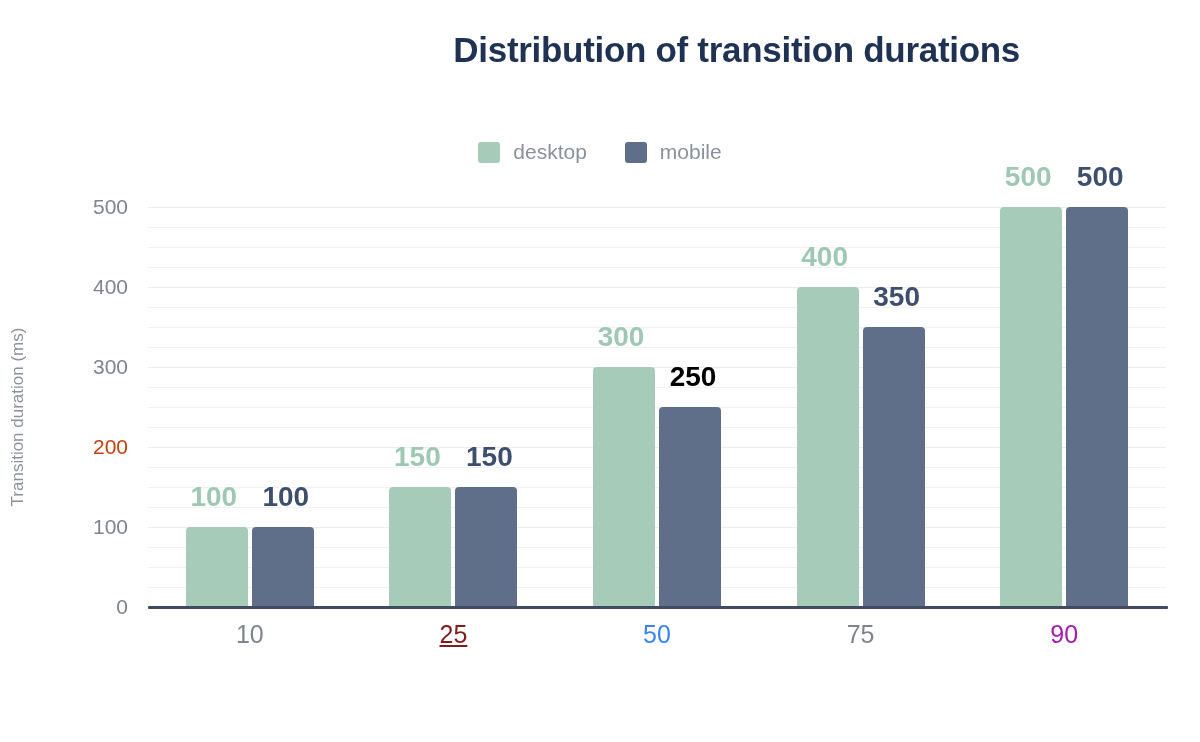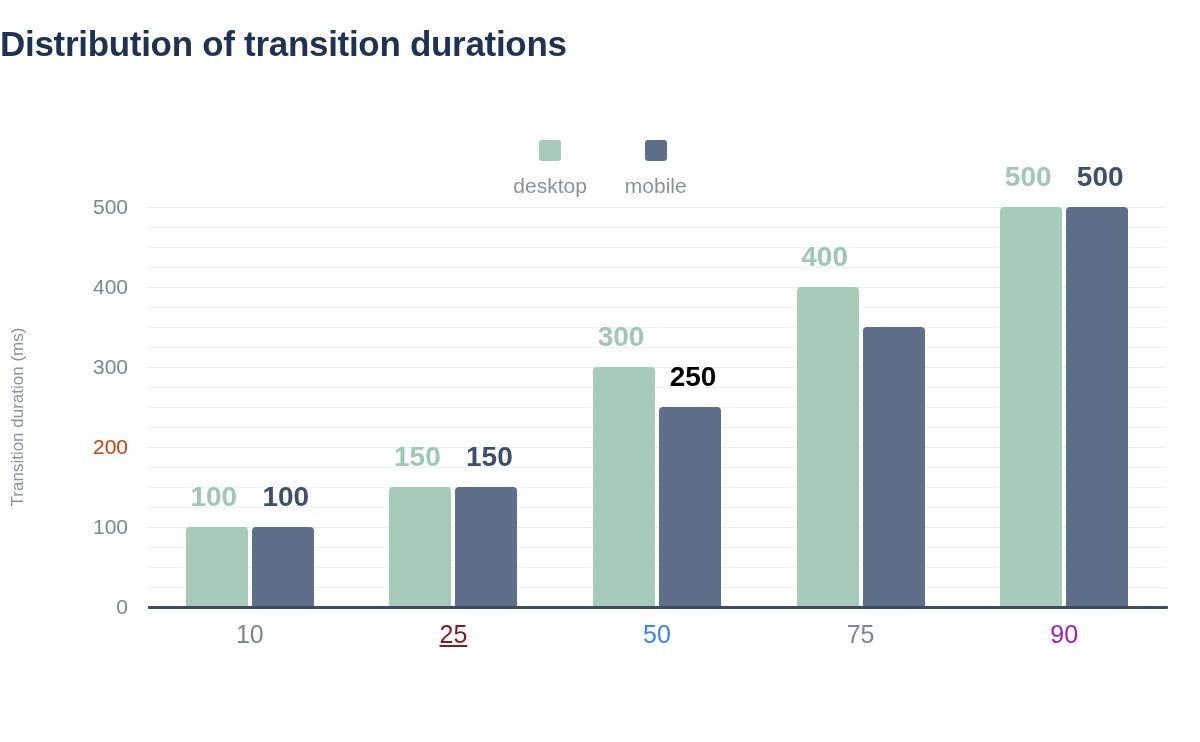--- a/index.html
+++ b/index.html
@@ -15,24 +15,24 @@
   #chart-root {
     position: relative;
     width: 1200px;
     height: 742px;
     background: #ffffff;
   }
 
   
   .chart-title {
     position: absolute;
-    top: 24px;
+    top: 30px;
     left: 0;
     width: 1020px;
-    text-align: left;
+    text-align: right;
     font-size: 35px;
     font-weight: bold;
     color: #1f3253;
     letter-spacing: -0.3px;
   }
 
   .chart-subtitle {
     position: absolute;
     top: 91px;
     left: 0;
@@ -52,21 +52,20 @@
     display: flex;
     justify-content: center;
     align-items: center;
     gap: 38px;
   }
 
   .legend-item {
     display: flex;
     align-items: center;
     gap: 13px;
-    flex-direction: column;
   }
 
   .legend-swatch {
     width: 22px;
     height: 21px;
     border-radius: 3px;
     display: block;
   }
 
   .legend-label {
@@ -213,20 +212,21 @@
       <div class="bar-value" style="color: rgb(158, 200, 179); left: 269.4px; top: 234px;">150</div>
       <div class="bar" title="mobile 25: 150" style="left: 307.4px; width: 62px; height: 120px; background: rgb(95, 110, 137);"></div>
       <div class="bar-value" style="color: rgb(62, 79, 109); left: 341.4px; top: 234px;">150</div>
       <div class="bar" title="desktop 50: 300" style="left: 445px; width: 62px; height: 240px; background: rgb(166, 204, 185);"></div>
       <div class="bar-value" style="color: rgb(158, 200, 179); left: 473px; top: 114px;">300</div>
       <div class="bar" title="mobile 50: 250" style="left: 511px; width: 62px; height: 200px; background: rgb(95, 110, 137);"></div>
       <div class="bar-value" style="color: #000000; left: 545px; top: 154px;">250</div>
       <div class="bar" title="desktop 75: 400" style="left: 648.6px; width: 62px; height: 320px; background: rgb(166, 204, 185);"></div>
       <div class="bar-value" style="color: rgb(158, 200, 179); left: 676.6px; top: 34px;">400</div>
       <div class="bar" title="mobile 75: 350" style="left: 714.6px; width: 62px; height: 280px; background: rgb(95, 110, 137);"></div>
+      <div class="bar-value" style="color: rgb(62, 79, 109); left: 748.6px; top: 74px;">350</div>
       <div class="bar" title="desktop 90: 500" style="left: 852.2px; width: 62px; height: 400px; background: rgb(166, 204, 185);"></div>
       <div class="bar-value" style="color: rgb(158, 200, 179); left: 880.2px; top: -46px;">500</div>
       <div class="bar" title="mobile 90: 500" style="left: 918.2px; width: 62px; height: 400px; background: rgb(95, 110, 137);"></div>
       <div class="bar-value" style="color: rgb(62, 79, 109); left: 952.2px; top: -46px;">500</div>
     </div>
 
   <div class="axis-line" style="background: rgb(63, 74, 99);"></div>
 
   <div id="y-labels">
       <div class="y-tick-label" style="top: 607px; color: rgb(127, 133, 143);">0</div>

